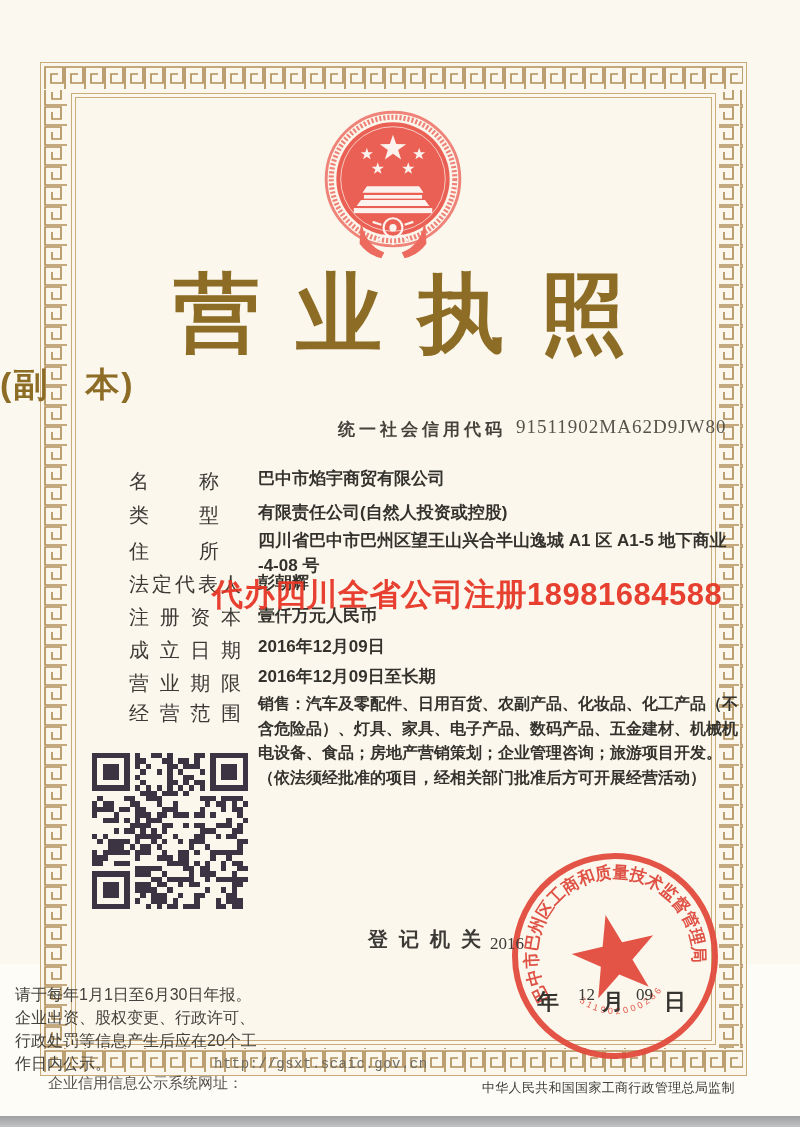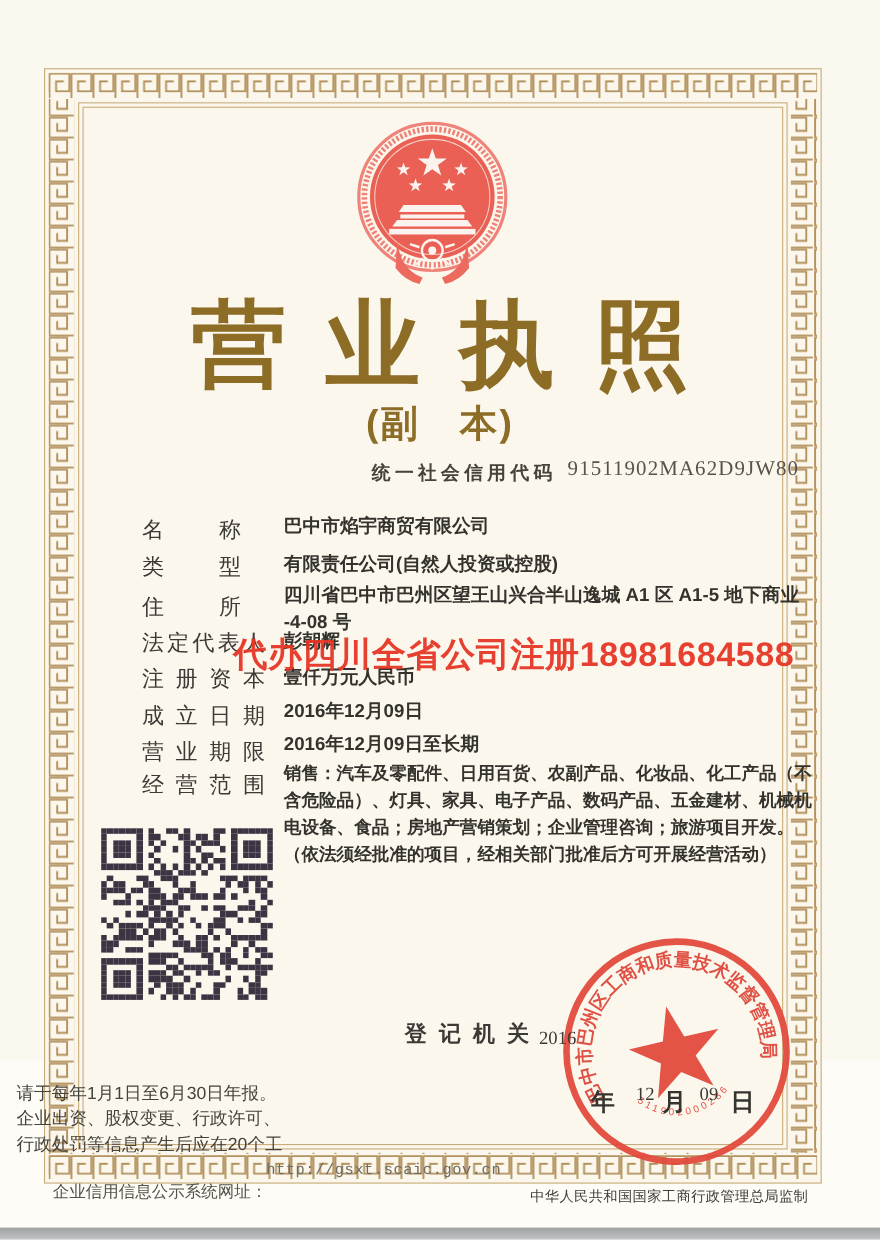--- a/index.html
+++ b/index.html
@@ -14,21 +14,21 @@
   .inner-line{position:absolute;border:1px solid #c9ac7a;}
   .inner-line.l1{left:30px;top:30px;right:30px;bottom:30px;}
   .inner-line.l2{left:34px;top:34px;right:34px;bottom:34px;}
 
   
   .emblem{position:absolute;left:320px;top:110px;width:146px;height:154px;z-index:3;}
 
   
   .title{position:absolute;left:0;top:256px;width:800px;margin:0;text-align:center;
          font-size:86px;font-weight:700;color:#8d6c26;letter-spacing:.42em;text-indent:.42em;z-index:3;}
-  .subtitle{position:absolute;left:0;top:362px;width:800px;text-align:center;
+  .subtitle{position:absolute;left:0;top:362px;width:800px;text-align:left;
             font-size:34px;font-weight:700;color:#8d6c26;letter-spacing:2px;z-index:3;}
   .credit-label{position:absolute;left:338px;top:418px;font-size:17px;font-weight:700;
                 color:#45423c;letter-spacing:4px;z-index:3;}
   .credit-code{position:absolute;left:516px;top:416px;font-size:19px;color:#57534b;
                font-family:"Liberation Serif","DejaVu Serif",serif;letter-spacing:1px;z-index:3;}
 
   
   #fields{position:absolute;left:0;top:0;width:800px;height:100%;z-index:4;}
   .field-label{position:absolute;left:129px;display:flex;justify-content:space-between;
                font-size:20px;color:#3c3a36;font-weight:500;}
@@ -54,21 +54,21 @@
          transform:rotate(-13deg);opacity:.92;}
   .date-num{position:absolute;font-size:17px;color:#3c3a36;z-index:6;
             font-family:"Liberation Serif","DejaVu Serif",serif;}
   .date-unit{position:absolute;font-size:22px;font-weight:600;color:#35332f;z-index:6;}
 
   
   #notice{position:absolute;left:15px;top:983px;z-index:6;}
   #notice div{font-size:16px;color:#44423d;line-height:23px;white-space:nowrap;}
   .site-label{position:absolute;left:48px;top:1074px;font-size:15px;color:#56524a;z-index:6;}
   .site-url{position:absolute;left:214px;top:1056px;font-size:14px;color:#6f6c62;z-index:6;
-            font-family:"Liberation Mono","DejaVu Sans Mono",monospace;letter-spacing:.5px;margin-left:28px;}
+            font-family:"Liberation Mono","DejaVu Sans Mono",monospace;letter-spacing:.5px;}
   .issuer{position:absolute;left:482px;top:1079px;font-size:13px;color:#3f3d38;z-index:6;letter-spacing:.3px;}
 
   .bottom-strip{position:absolute;left:0;top:1116px;width:800px;height:11px;z-index:9;
                 background:linear-gradient(#9fa0a2,#c2c3c5);}
 </style>
 </head>
 <body>
 
 <div class="page">
 
@@ -1046,19 +1046,20 @@
   <span class="date-unit" style="left:537px;top:987px;">年</span>
   <span class="date-num" style="left:578px;top:985px;">12</span>
   <span class="date-unit" style="left:602px;top:987px;">月</span>
   <span class="date-num" style="left:636px;top:985px;">09</span>
   <span class="date-unit" style="left:664px;top:987px;">日</span>
 
   <div id="notice">
       <div>请于每年1月1日至6月30日年报。</div>
       <div>企业出资、股权变更、行政许可、</div>
       <div>行政处罚等信息产生后应在20个工</div>
+      <div>作日内公示。</div>
     </div>
   <div class="site-label">企业信用信息公示系统网址：</div>
   <div class="site-url">http://gsxt.scaic.gov.cn</div>
   <div class="issuer">中华人民共和国国家工商行政管理总局监制</div>
 
   <div class="bottom-strip"></div>
 </div>
 
 </body></html>

